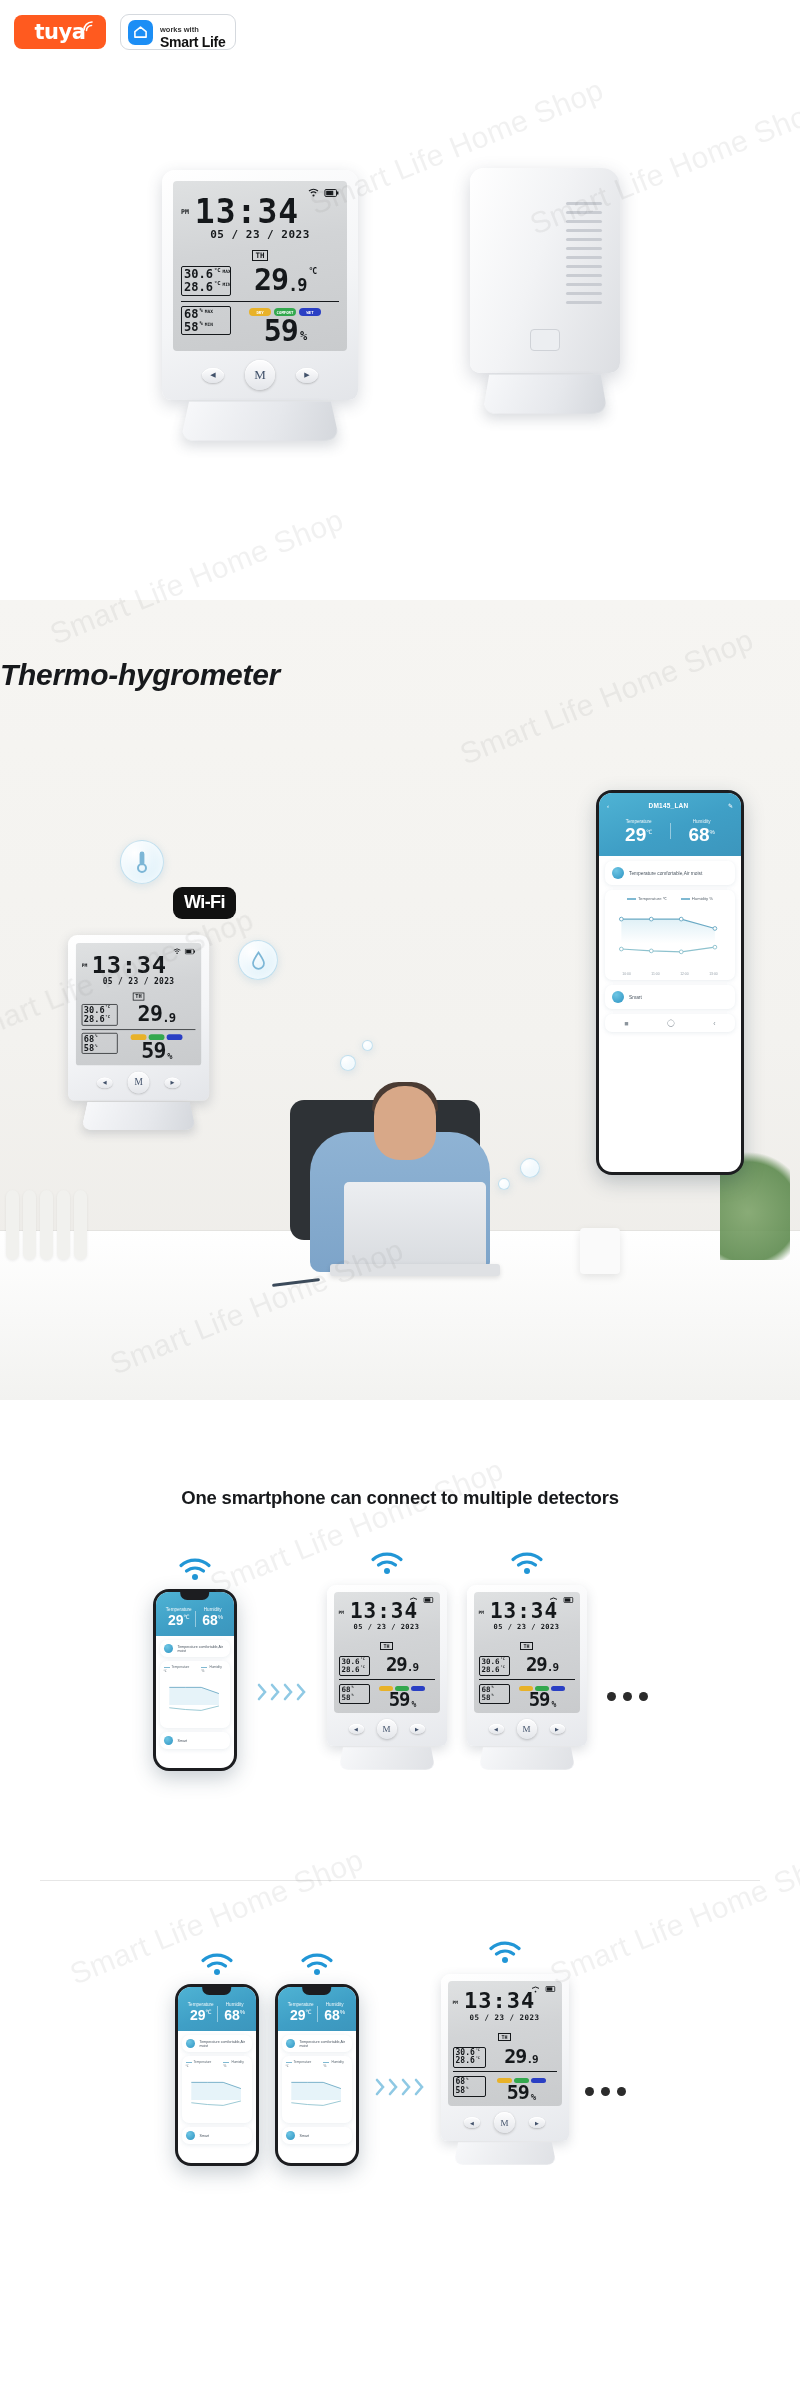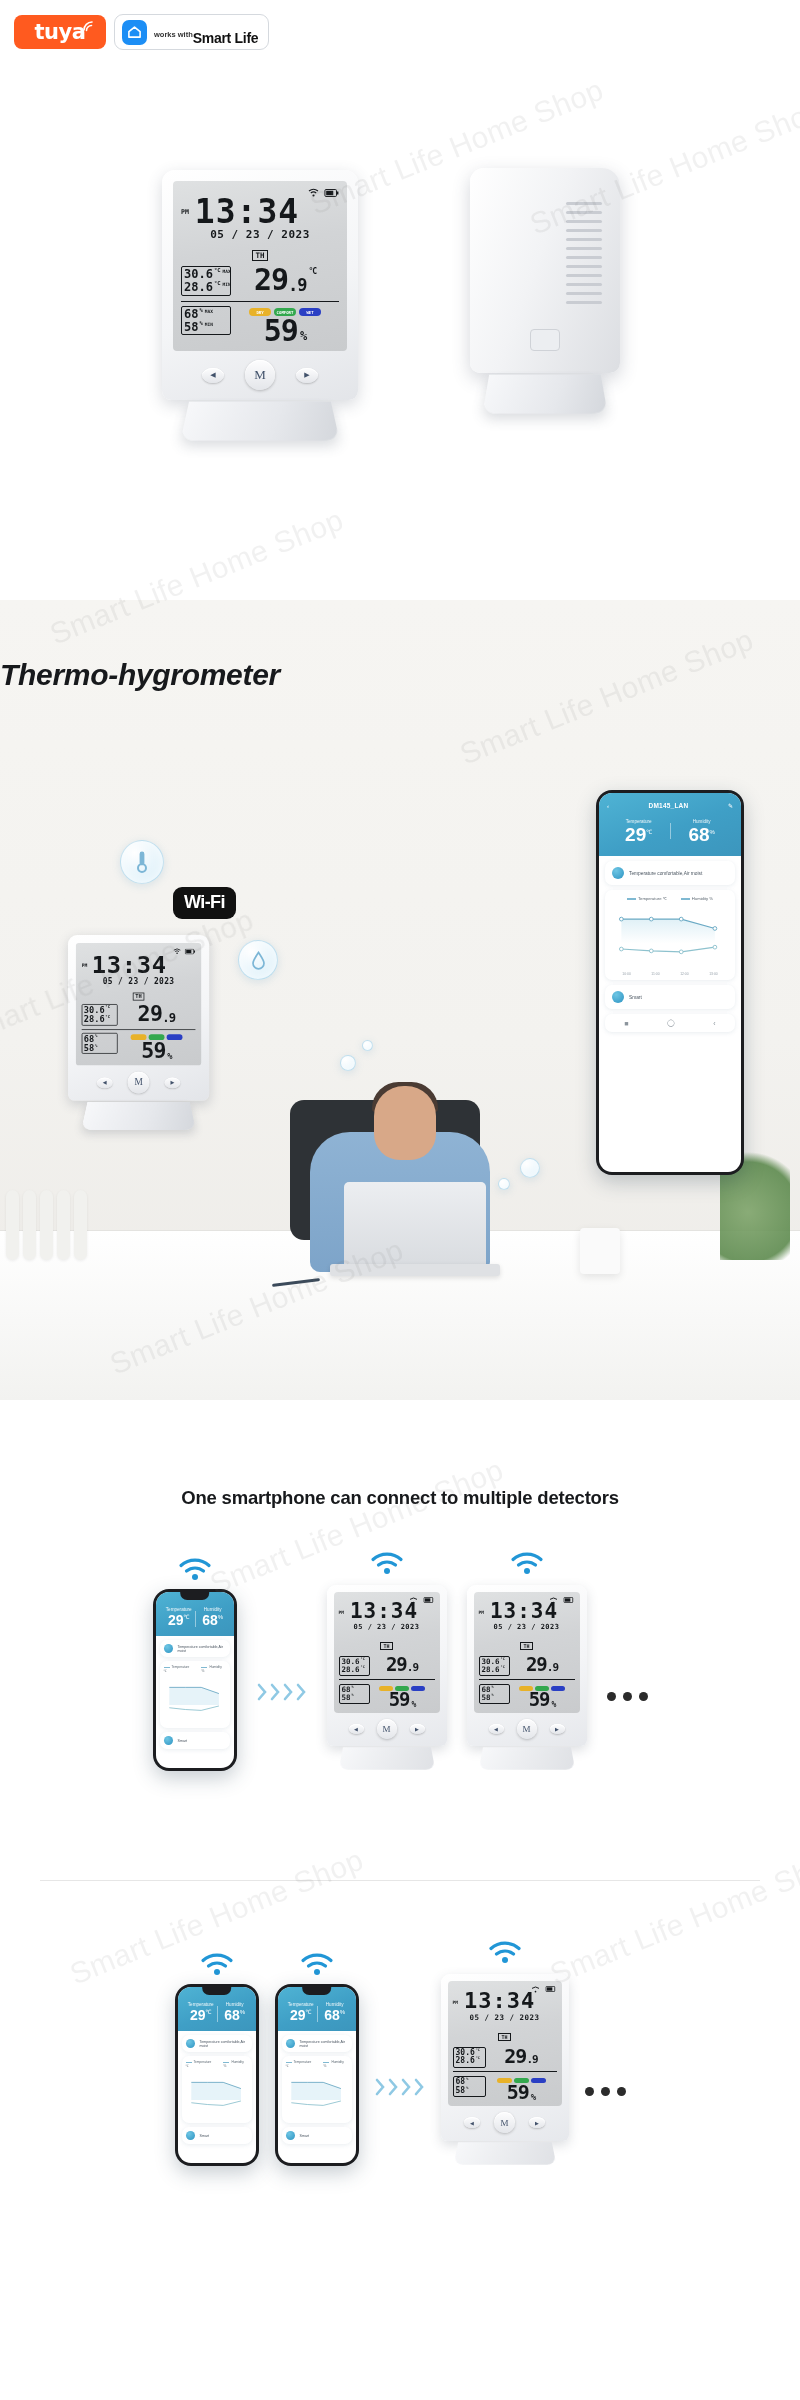--- a/index.html
+++ b/index.html
@@ -21,21 +21,21 @@
     transform: rotate(-22deg);
     white-space: nowrap;
     pointer-events: none;
     letter-spacing: .5px;
     z-index: 60;
   }
 
   
   .badges {
     position: absolute; top: 14px; left: 14px;
-    display: flex; align-items: center; gap: 8px;
+    display: flex; align-items: center; gap: 14px;
     z-index: 20;
   }
   .tuya-badge {
     background: #ff5a1f;
     border-radius: 8px;
     width: 92px; height: 34px;
     display: flex; align-items: center; justify-content: center;
     position: relative;
   }
   .tuya-badge .tw {
@@ -52,21 +52,21 @@
     border-radius: 9px;
     height: 36px; padding: 0 10px 0 7px;
     display: flex; align-items: center; gap: 7px;
     background: #fff;
   }
   .sl-icon {
     width: 25px; height: 25px; border-radius: 7px;
     background: #1c8ef5;
     display: flex; align-items: center; justify-content: center;
   }
-  .sl-text { display: flex; flex-direction: row; line-height: 1; margin-top: 11px; }
+  .sl-text { display: flex; flex-direction: column; line-height: 1; margin-top: 11px; }
   .sl-text .sm { font-size: 7.5px; color: #333; font-weight: 600; margin-bottom: 2px; }
   .sl-text .lg { font-size: 14px; color: #111; font-weight: 700; letter-spacing: -.3px; }
 
   
   .hero {
     position: absolute; top: 0; left: 0;
     width: 800px; height: 600px;
     background: #ffffff;
   }
 

